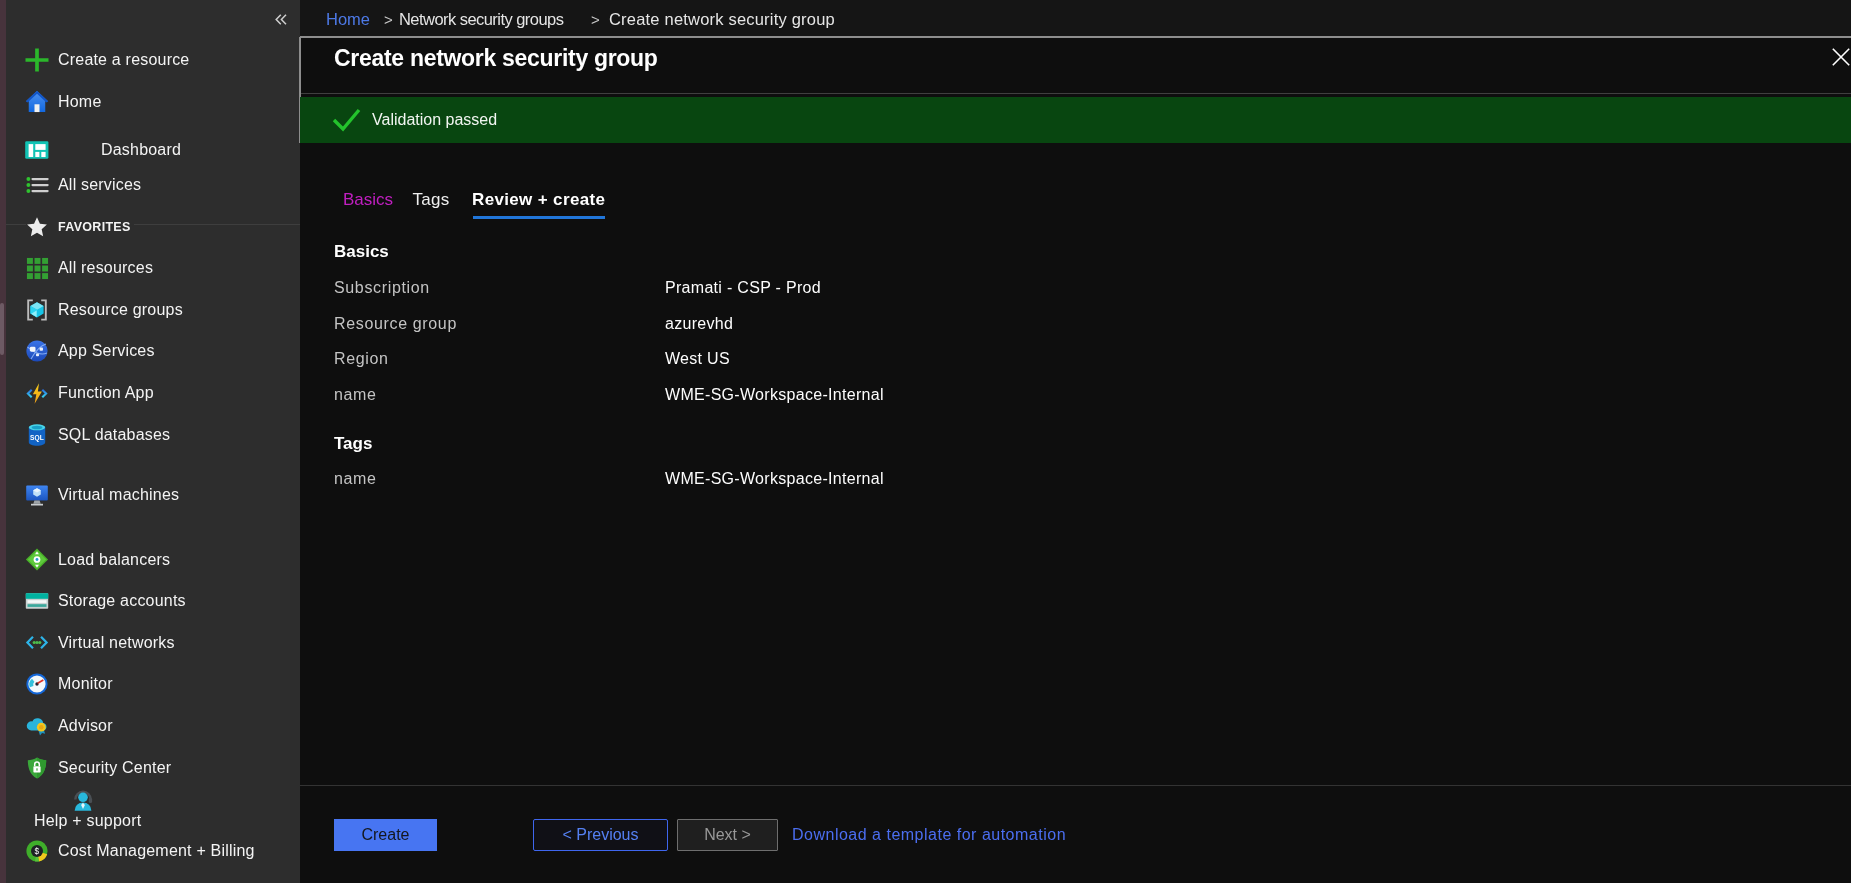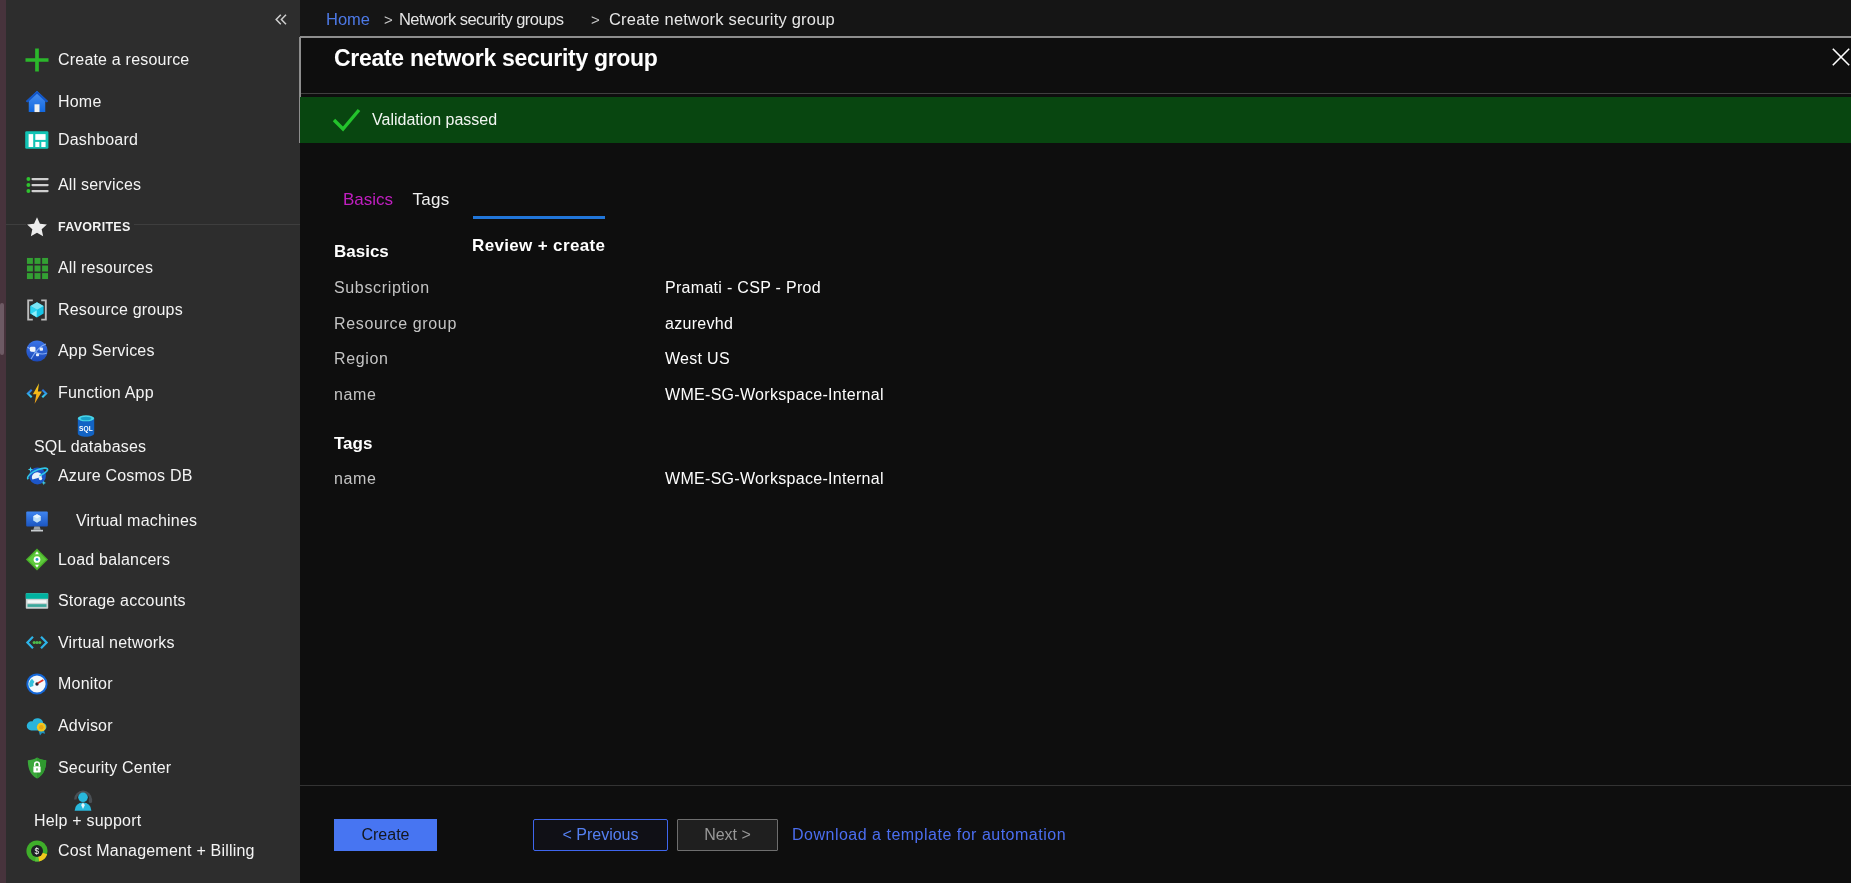--- a/index.html
+++ b/index.html
@@ -76,21 +76,21 @@
                 <stop offset="1" stop-color="#1268e0"></stop>
               </linearGradient>
             </defs>
             <path d="M12.5 1.5 L1 12.3 H3.9 V23.5 H21.1 V12.3 H24 Z" fill="url(#hg)"></path>
             <path d="M12.5 1.2 L0.8 12.2 L2.6 13.6 L12.5 4.3 L22.4 13.6 L24.2 12.2 Z" fill="#1256c8"></path>
             <rect x="9.9" y="15.4" width="5.2" height="8.1" fill="#f2f2f0"></rect>
           </svg>
         </span>
         <span class="tx">Home</span>
       </div>
-    <div class="mi" style="top:119px;">
+    <div class="mi" style="top:129px;gap:43px;">
         <span class="ic">
           <svg width="24" height="24" viewBox="0 0 24 24">
             <rect x="0.2" y="3.3" width="23.2" height="17.5" rx="1.3" fill="#12c3b5"></rect>
             <rect x="3.6" y="6.1" width="4.6" height="12.9" fill="#fff"></rect>
             <rect x="10.3" y="6.1" width="10.3" height="5.8" fill="#fff"></rect>
             <rect x="10.3" y="13.9" width="4.1" height="5.1" fill="#fff"></rect>
             <rect x="16.3" y="13.9" width="4.3" height="5.1" fill="#fff"></rect>
           </svg>
         </span>
         <span class="tx">Dashboard</span>
@@ -182,45 +182,32 @@
                 <stop offset="1" stop-color="#f0a018"></stop>
               </linearGradient>
             </defs>
             <path d="M7 8.5 L3 12.5 L7 16.5" fill="none" stroke="url(#fbg)" stroke-width="2.2"></path>
             <path d="M18 8.5 L22 12.5 L18 16.5" fill="none" stroke="url(#fbg)" stroke-width="2.2"></path>
             <path d="M14.6 1.8 L8.2 13.2 H11.8 L10 23.2 L17.6 10.4 H13.4 Z" fill="url(#fyg)"></path>
           </svg>
         </span>
         <span class="tx">Function App</span>
       </div>
-    <div class="mi" style="top:413.6px;flex-direction:column;">
+    <div class="mi" style="top:413.6px;">
         <span class="ic">
           <svg width="24" height="24" viewBox="0 0 24 24">
             <path d="M3.8 4.3 V19.2 C3.8 21.3 7.5 22.7 12 22.7 C16.5 22.7 20.2 21.3 20.2 19.2 V4.3 Z" fill="#1263c4"></path>
             <ellipse cx="12" cy="4.3" rx="8.2" ry="3" fill="#47d4e8"></ellipse>
             <ellipse cx="12" cy="4.5" rx="5.4" ry="1.8" fill="#1aa0c8"></ellipse>
             <text x="12" y="16.6" text-anchor="middle" font-family="Liberation Sans" font-size="6.6" font-weight="bold" fill="#fff">SQL</text>
           </svg>
         </span>
         <span class="tx">SQL databases</span>
       </div>
-    <div class="mi" style="top:455.3px;">
-        <span class="ic">
-          <svg width="24" height="24" viewBox="0 0 24 24">
-            <circle cx="12.5" cy="12" r="8.4" fill="#1c56c8"></circle>
-            <path d="M7.5 15.5 C5.5 12 9 7.5 13.5 8.5 C16 9 17.5 11 16.5 13" fill="#e8f2fa"></path>
-            <circle cx="15.5" cy="14.5" r="1.7" fill="#e8f2fa"></circle>
-            <path d="M3.2 15.2 C1 12.8 6.5 8.2 12.5 5.8 C18.5 3.4 23.3 3.6 22.5 6 C22 7.6 18.5 9.8 14.5 11.8" fill="none" stroke="#2ec6e8" stroke-width="1.7"></path>
-            <path d="M5.5 2.8 l0.7 2 2 0.7 -2 0.7 -0.7 2 -0.7 -2 -2 -0.7 2 -0.7 Z" fill="#3fd2ec"></path>
-            <path d="M18.8 16.6 l0.6 1.7 1.7 0.6 -1.7 0.6 -0.6 1.7 -0.6 -1.7 -1.7 -0.6 1.7 -0.6 Z" fill="#3fd2ec"></path>
-          </svg>
-        </span>
-        <span class="tx">Azure Cosmos DB</span>
-      </div>
-    <div class="mi" style="top:500px;gap:18px;">
+    <div class="mi" style="top:474px;">
         <span class="ic">
           <svg width="24" height="24" viewBox="0 0 24 24">
             <defs>
               <linearGradient id="vmg" x1="0" y1="0" x2="0" y2="1">
                 <stop offset="0" stop-color="#3f86f2"></stop>
                 <stop offset="1" stop-color="#1b55c0"></stop>
               </linearGradient>
             </defs>
             <rect x="1.2" y="2.4" width="21.6" height="15.2" rx="1" fill="url(#vmg)"></rect>
             <path d="M12 5.2 L15.8 7.3 V11.6 L12 13.7 L8.2 11.6 V7.3 Z" fill="#bfe0f8"></path>
@@ -348,21 +335,21 @@
   <div class="abs" id="banner"></div>
   <div class="abs" style="left:332px;top:107px;">
     <svg width="30" height="26" viewBox="0 0 30 26">
         <path d="M2 13 L11 22 L27 3" fill="none" stroke="#23c32c" stroke-width="3.4"></path>
       </svg>
   </div>
   <div class="abs" id="bannertext">Validation passed</div>
 
   <div class="tab" style="left:343px;color:#c11fc1;">Basics</div>
   <div class="tab" style="left:412.5px;color:#efefef;letter-spacing:0.3px;">Tags</div>
-  <div class="tab" style="left:472px;color:#fff;font-weight:bold;letter-spacing:0.35px;margin-top:46px;">Review + create</div>
+  <div class="tab" style="left:472px;color:#fff;font-weight:bold;letter-spacing:0.35px;">Review + create</div>
   <div class="abs" id="tabunder"></div>
 
   <div class="sech" style="top:242px;">Basics</div>
   <div class="lbl" style="top:279px;">Subscription</div>
   <div class="val" style="top:279px;">Pramati - CSP - Prod</div>
   <div class="lbl" style="top:315px;">Resource group</div>
   <div class="val" style="top:315px;">azurevhd</div>
   <div class="lbl" style="top:350px;">Region</div>
   <div class="val" style="top:350px;">West US</div>
   <div class="lbl" style="top:386px;">name</div>

